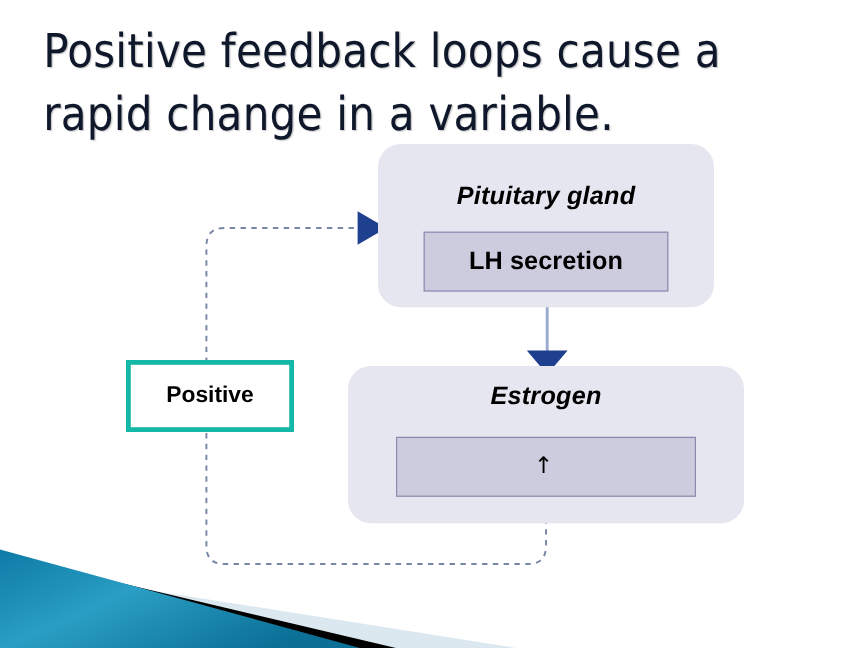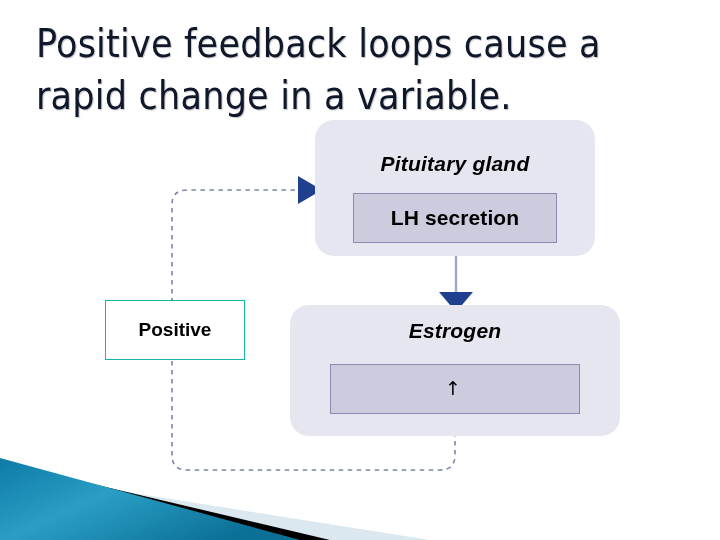--- a/index.html
+++ b/index.html
@@ -103,21 +103,21 @@
   #box-estrogen { left: 330px; top: 364px; width: 250px; height: 50px; }
 
   
   #box-feedback {
     position: absolute;
     left: 105px;
     top: 300px;
     width: 140px;
     height: 60px;
     background: #ffffff;
-    border: 1px solid #14b8a6;
+    border: 4px solid #14b8a6;
     box-sizing: border-box;
     display: flex;
     flex-direction: column;
     align-items: center;
     justify-content: center;
   }
   .feedback-line {
     font-family: "Liberation Sans", sans-serif;
     font-weight: bold;
     font-size: 19px;

